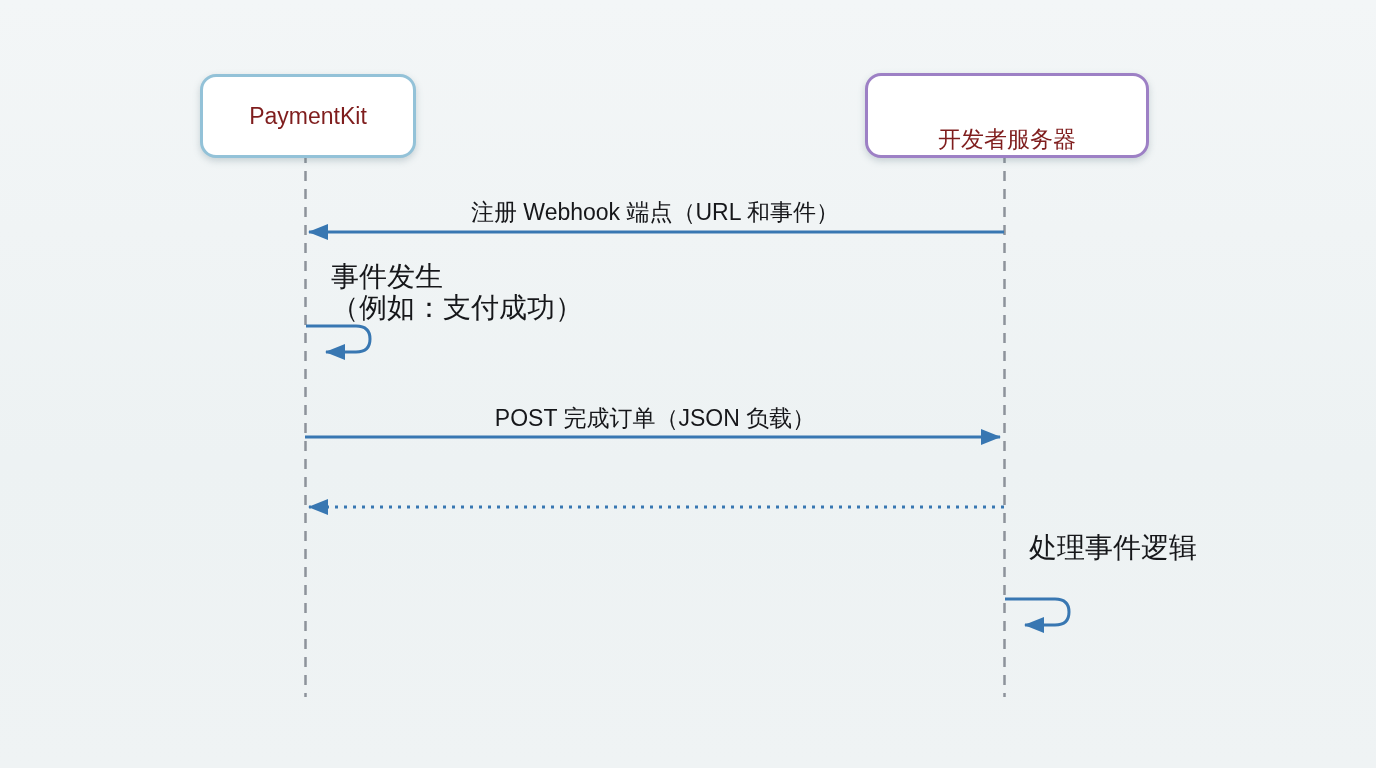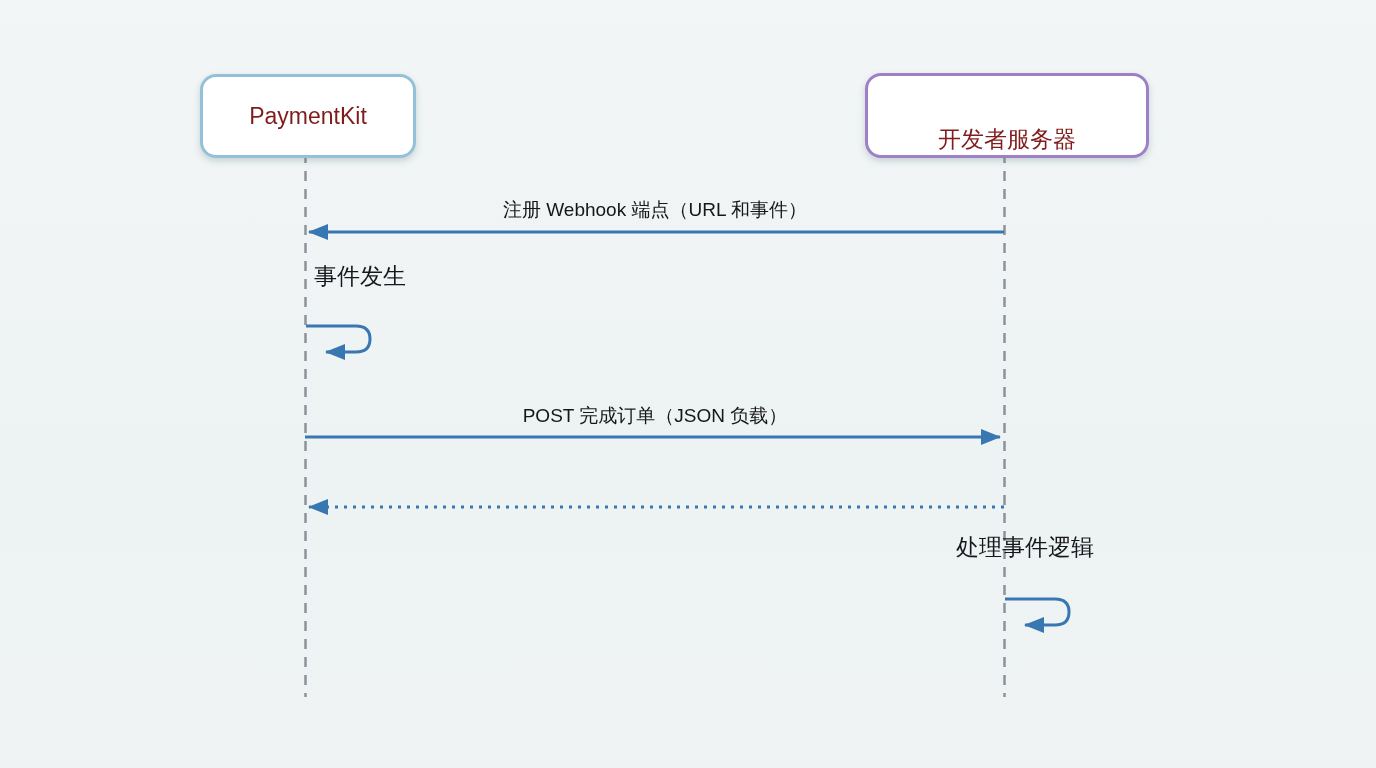--- a/index.html
+++ b/index.html
@@ -37,31 +37,32 @@
   }
   #actor-server {
     left: 865px; top: 73px; width: 278px; height: 79px;
     border: 3px solid #9d80c5;
     align-items: flex-end;
   }
   .msg-label {
     position: absolute;
     left: 305px;
     width: 700px;
-    font-size: 19px;
+    font-size: 23px;
     color: #16171a;
     text-align: center;
     white-space: nowrap;
   }
   .self-label {
     position: absolute;
-    font-size: 23px;
+    font-size: 28px;
     color: #16171a;
     line-height: 31px;
     white-space: nowrap;
+    margin-left: 17px;
   }
 </style>
 </head>
 <body>
 
 <div class="canvas">
 
   <svg class="layer" width="1376" height="768">
     <defs>
       <marker id="arrow" viewBox="0 0 20 16" refX="19" refY="8" markerWidth="20" markerHeight="16" markerUnits="userSpaceOnUse" orient="auto">
@@ -87,22 +88,23 @@
     <span>PaymentKit</span>
   </div>
   <div class="actor" id="actor-server">
     <span>开发者服务器</span>
   </div>
 
   <div class="msg-label" style="top:197px">注册 Webhook 端点（URL 和事件）</div>
 
   <div class="self-label" style="left:314px; top:261px">
     <div>事件发生</div>
+    <div>（例如：支付成功）</div>
   </div>
 
   <div class="msg-label" style="top:403px">POST 完成订单（JSON 负载）</div>
 
 
-  <div class="self-label" style="left:956px; top:532px">
+  <div class="self-label" style="left:1012px; top:532px">
     <div>处理事件逻辑</div>
   </div>
 
 </div>
 
 </body></html>

